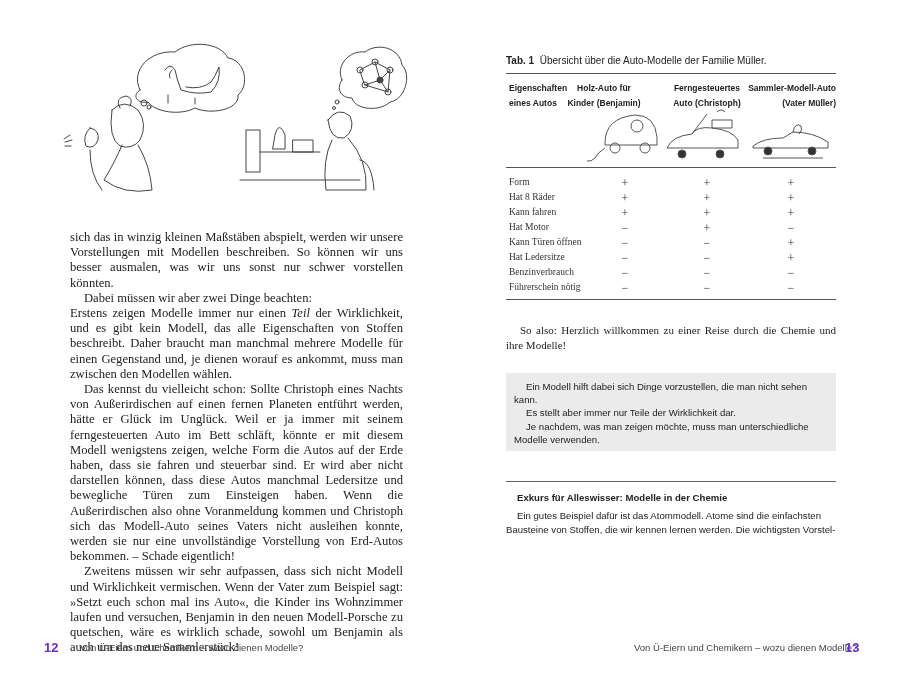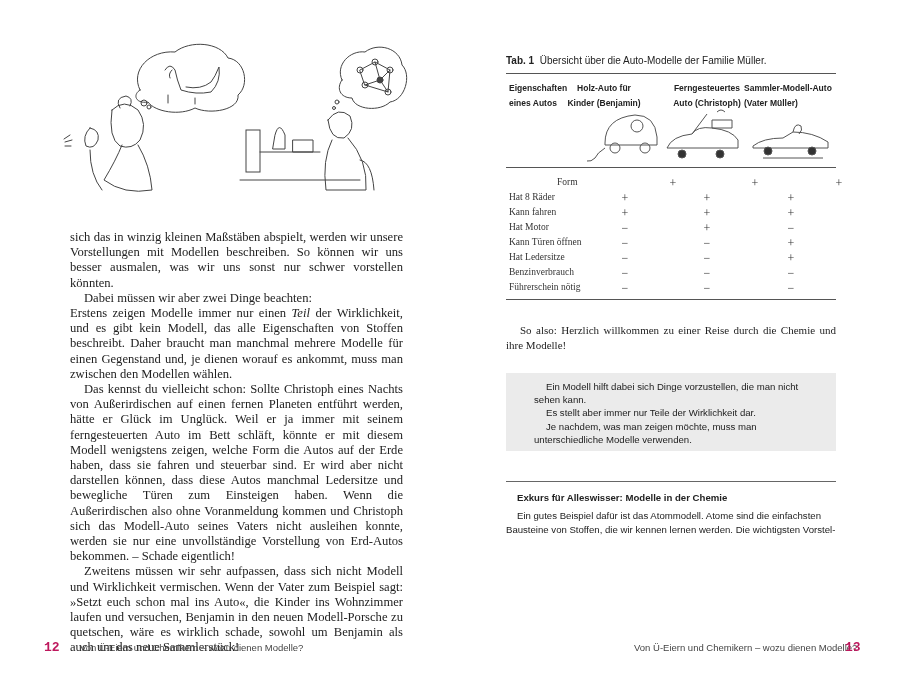--- a/index.html
+++ b/index.html
@@ -7,38 +7,38 @@
   .serif { font-family: "Liberation Serif", "DejaVu Serif", serif; }
   .sans { font-family: "Liberation Sans", "DejaVu Sans", sans-serif; }
 
   
   .illus { position: absolute; left: 60px; top: 40px; width: 350px; height: 185px; }
   .left-text { position: absolute; left: 70px; top: 230px; width: 333px; font-size: 12.6px; line-height: 15.2px; text-align: justify; }
   .left-text p { margin: 0; text-indent: 14px; }
   .left-text p.noindent { text-indent: 0; }
 
   
-  .folio { position: absolute; top: 640px; font-family: Liberation Mono, monospace; font-weight: bold; font-size: 13px; color: #be185d; }
+  .folio { position: absolute; top: 640px; font-family: Liberation Sans, sans-serif; font-weight: bold; font-size: 13px; color: #6d28d9; }
   .runhead { position: absolute; top: 642px; font-size: 9.5px; color: #444; }
 
   
   .tab-caption { position: absolute; left: 506px; top: 55px; font-size: 10px; color: #222; }
   .tab-caption b { font-weight: bold; }
   .tab-rule { position: absolute; left: 506px; width: 330px; height: 0; border-top: 1.5px solid #555; }
   .tab-head { position: absolute; top: 81px; font-size: 8.5px; font-weight: bold; line-height: 15px; color: #222; }
   .car-illus { position: absolute; top: 108px; height: 55px; }
   .tab-row { position: absolute; left: 509px; width: 320px; height: 15px; font-size: 9.5px; color: #333; }
   .tab-row .lbl { position: absolute; left: 0; top: 0; }
   .tab-row .v { position: absolute; top: -1px; width: 20px; text-align: center; font-size: 12px; color: #333; }
 
   .right-para { position: absolute; left: 506px; top: 323px; width: 330px; font-size: 11px; line-height: 15.2px; text-align: justify; }
   .right-para p { margin: 0; text-indent: 14px; }
 
   .summary-box { position: absolute; left: 506px; top: 373px; width: 330px; height: 78px; background: #ebebeb; }
-  .summary-box .inner { padding: 7px 12px 0 28px; font-size: 9.6px; line-height: 13.2px; color: #222; }
+  .summary-box .inner { padding: 7px 12px 0 8px; font-size: 9.6px; line-height: 13.2px; color: #222; }
   .summary-box p { margin: 0; text-indent: 12px; }
 
   .exkurs-rule { position: absolute; left: 506px; top: 481px; width: 330px; border-top: 1.5px solid #666; }
   .exkurs-title { position: absolute; left: 517px; top: 492px; font-size: 9.6px; font-weight: bold; color: #222; }
   .exkurs-body { position: absolute; left: 506px; top: 509px; width: 330px; font-size: 9.6px; line-height: 13.6px; color: #222; }
   .exkurs-body p { margin: 0; text-indent: 11px; }
 </style>
 </head>
 <body>
 
@@ -93,21 +93,21 @@
     <div>eines Autos</div>
 </div>
 <div class="tab-head sans" style="left:564px; width:80px; text-align:center;">
   <div>Holz-Auto für</div>
     <div>Kinder (Benjamin)</div>
 </div>
 <div class="tab-head sans" style="left:669px; width:76px; text-align:center;">
   <div>Ferngesteuertes</div>
     <div>Auto (Christoph)</div>
 </div>
-<div class="tab-head sans" style="left:744px; width:92px; text-align:left;">
+<div class="tab-head sans" style="left:744px; width:92px; text-align:right;">
   <div>Sammler-Modell-Auto</div>
     <div>(Vater Müller)</div>
 </div>
 
 <svg class="car-illus" style="left:585px; width:80px;" viewBox="0 0 80 55" fill="none" stroke="#555" stroke-width="1">
   <path d="M20 35 q0 -25 30 -28 q20 0 22 22 v8 h-52 z"></path>
     <circle cx="52" cy="18" r="6"></circle>
     <circle cx="30" cy="40" r="5"></circle>
     <circle cx="60" cy="40" r="5"></circle>
     <path d="M20 40 q-8 5 -10 10 q-4 4 -8 3"></path>
@@ -122,21 +122,21 @@
 <svg class="car-illus" style="left:748px; width:85px;" viewBox="0 0 85 55" fill="none" stroke="#555" stroke-width="1">
   <path d="M5 38 q10 -8 30 -8 l10 -6 q20 0 35 10 v6 h-75 z"></path>
     <circle cx="20" cy="43" r="4" fill="#333"></circle>
     <circle cx="64" cy="43" r="4" fill="#333"></circle>
     <path d="M45 24 q2 -10 8 -6 q2 4 -2 8"></path>
     <path d="M15 50 h60"></path>
 </svg>
 
 <div class="tab-rule" style="top:167px;"></div>
 
-<div class="tab-row serif" style="top:177px;margin-left:48px;">
+<div class="tab-row serif" style="top:177px;">
   <span class="lbl">Form</span>
   <span class="v" style="left:106px;">+</span>
   <span class="v" style="left:188px;">+</span>
   <span class="v" style="left:272px;">+</span>
 </div>
 <div class="tab-row serif" style="top:192px;">
   <span class="lbl">Hat 8 Räder</span>
   <span class="v" style="left:106px;">+</span>
   <span class="v" style="left:188px;">+</span>
   <span class="v" style="left:272px;">+</span>

